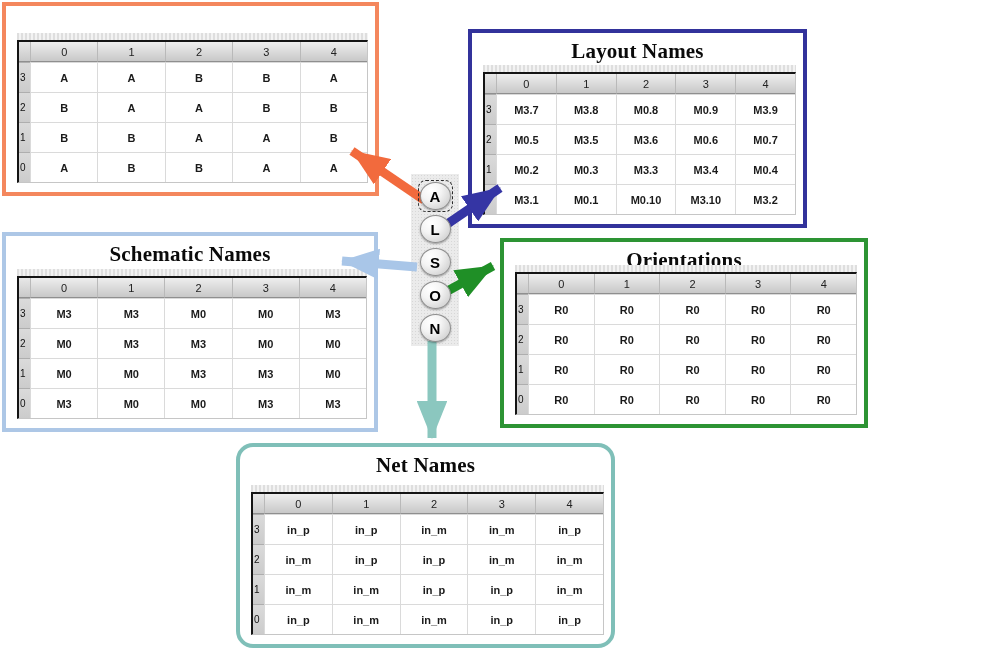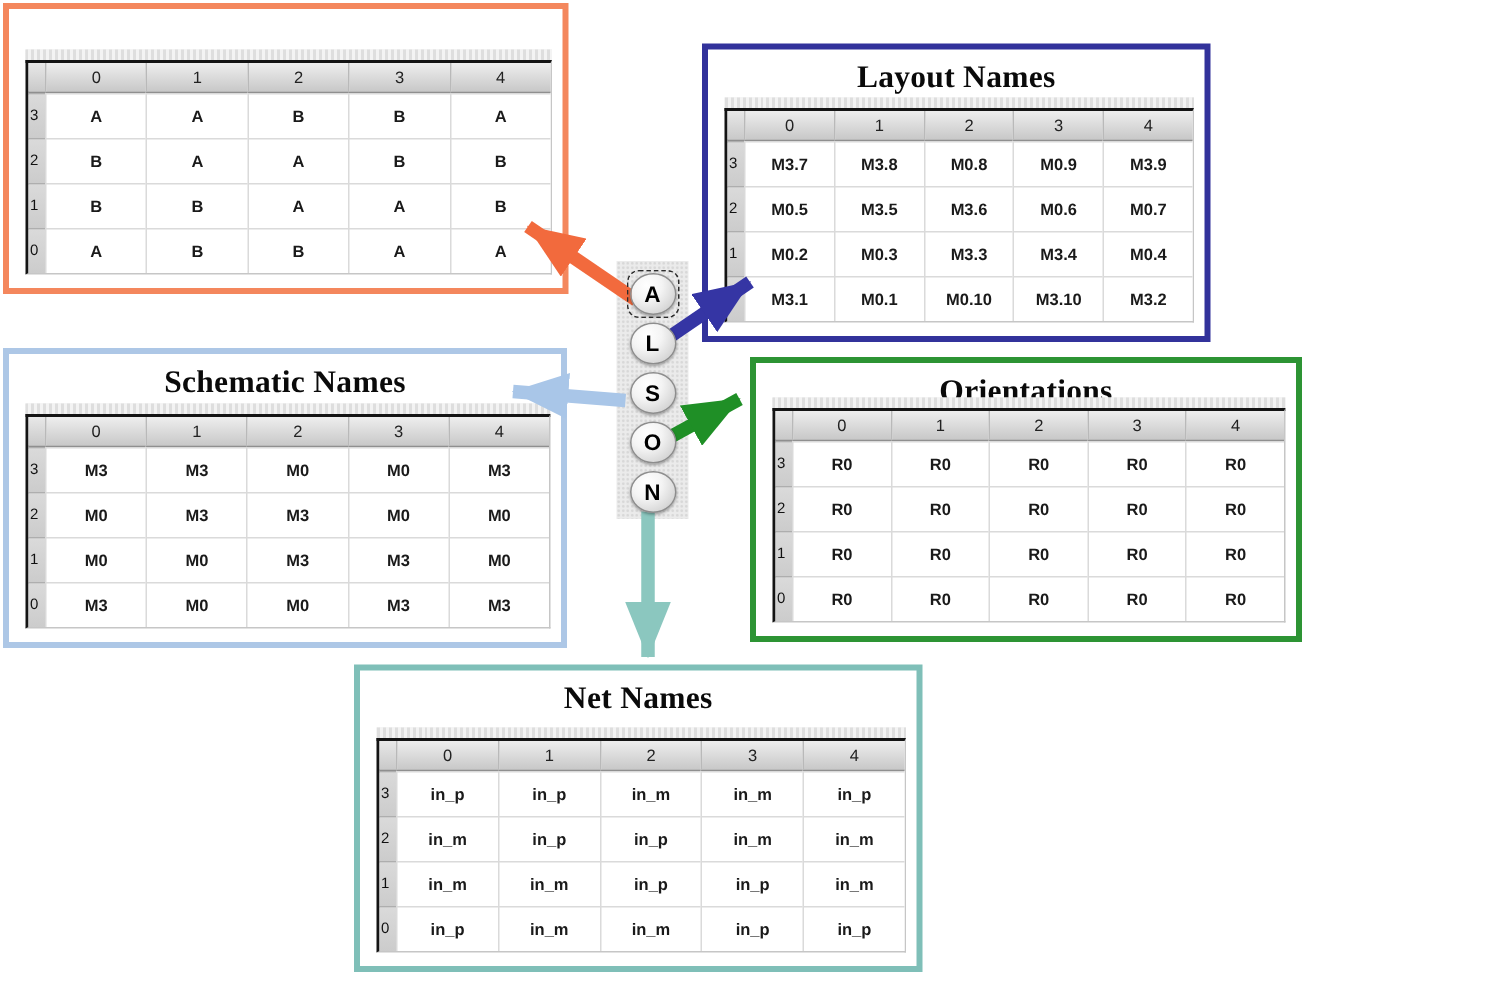--- a/index.html
+++ b/index.html
@@ -227,21 +227,21 @@
         <div class="rh">0</div>
         <div class="td">R0</div>
         <div class="td">R0</div>
         <div class="td">R0</div>
         <div class="td">R0</div>
         <div class="td">R0</div>
       </div>
     </div>
 </div>
 
-<div class="panel" style="left: 236px; top: 443px; width: 379px; height: 205px; border-color: rgb(127, 191, 184);">
+<div class="panel" style="left: 236px; top: 443px; width: 379px; height: 205px; border-color: rgb(127, 191, 184); border-radius: 17px;">
   <div class="panel-title">Net Names</div>
   <div class="minibar"></div>
   <div class="tablezone">
       <div class="topstrip"></div>
       <div class="tbl">
         <div class="corner"></div>
         <div class="th">0</div>
         <div class="th">1</div>
         <div class="th">2</div>
         <div class="th">3</div>

